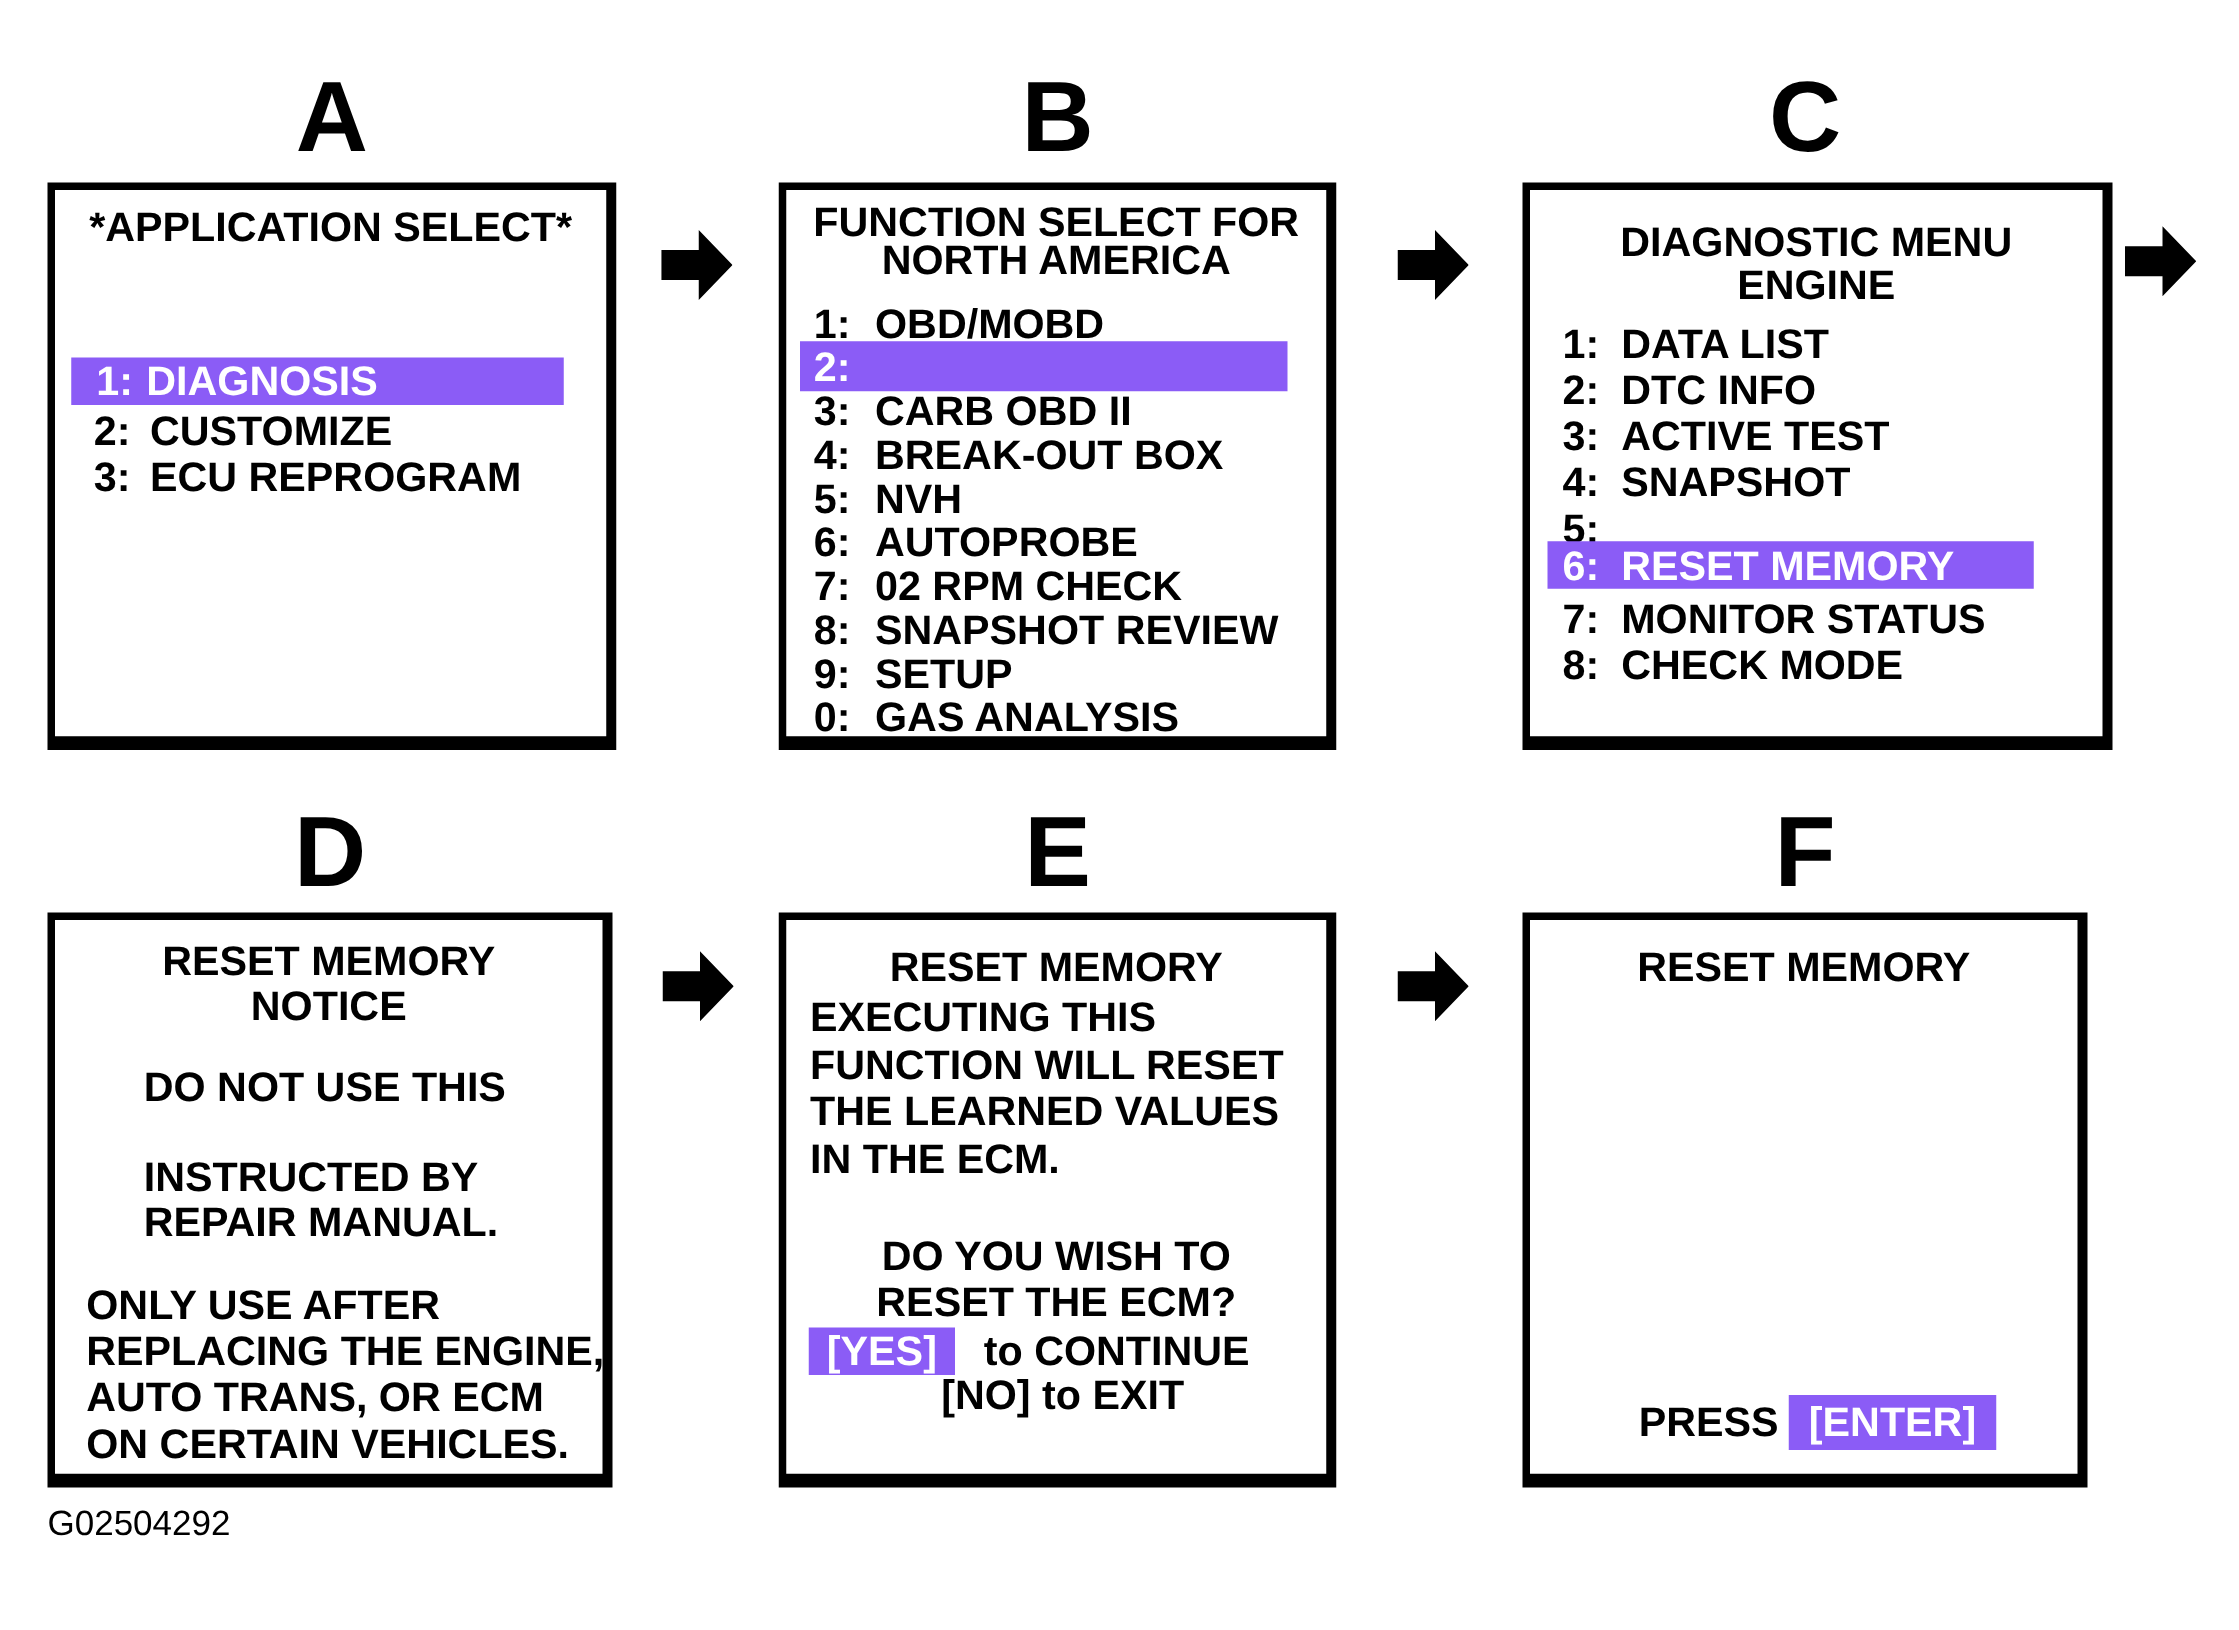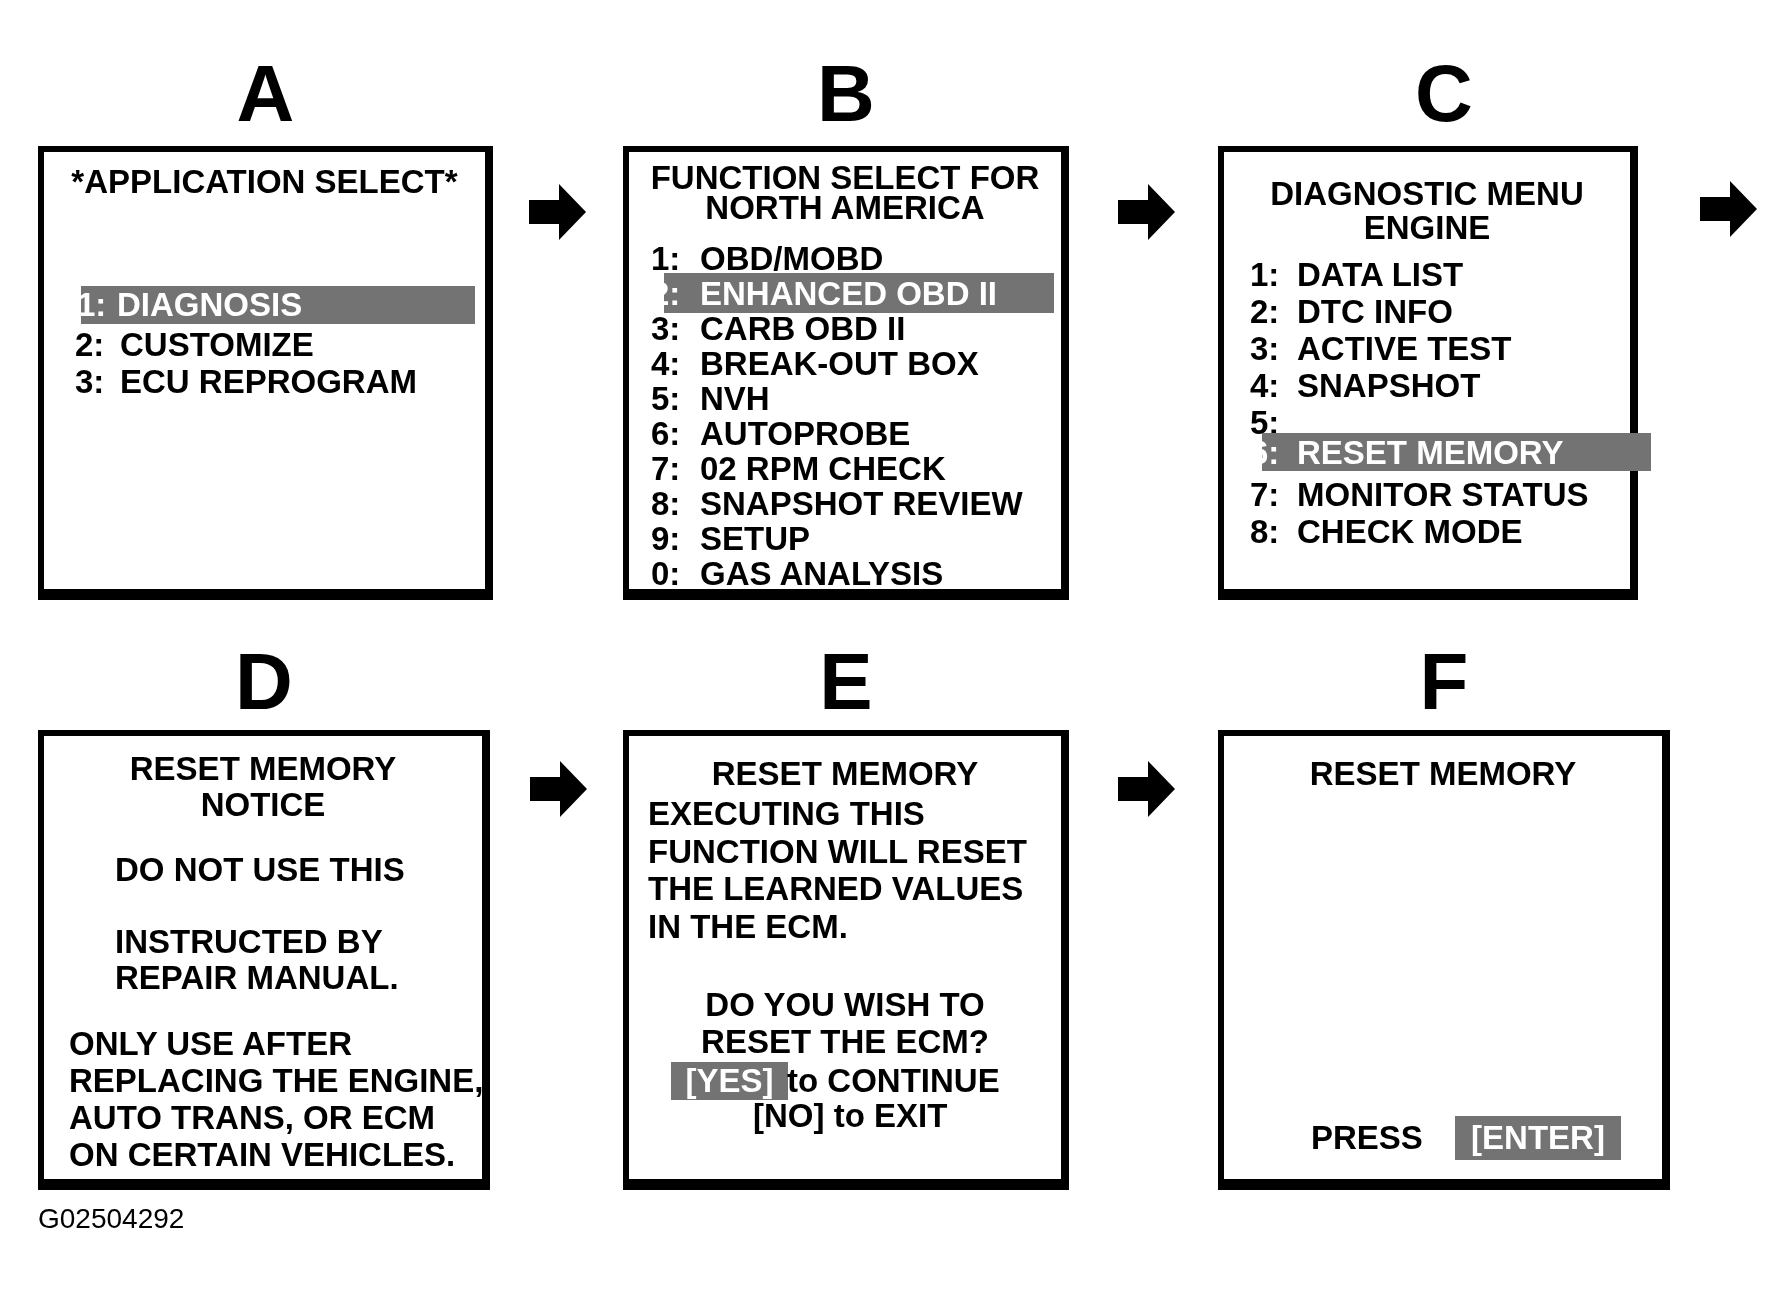--- a/index.html
+++ b/index.html
@@ -15,21 +15,21 @@
   .box { position:absolute; background:#fff; border:6px solid #000; border-right-width:8px; border-bottom-width:11px; }
 
   .ln { position:absolute; white-space:nowrap; font-weight:bold; font-size:33px; line-height:38px; }
   .lh35 { line-height:35px; }
   .lh36 { line-height:36px; }
   .lh37 { line-height:37px; }
   .lh44 { line-height:44px; }
   .center { left:0; right:0; text-align:center; }
   .row { left:0; right:0; }
   .row .num, .row .lbl { position:absolute; top:0; }
-  .bar { position:absolute; background:#737373;margin-left:24px; }
+  .bar { position:absolute; background:#8b5cf6; }
   .white { color:#fff; }
 
   .arrow { position:absolute; }
   .arrow polygon { fill:#000; }
 
   .figcode { position:absolute; white-space:nowrap; font-weight:normal; font-size:28px; line-height:34px; }
 </style>
 </head>
 <body>
 
@@ -78,21 +78,20 @@
   <div class="box" style="left:623px;top:146px;width:446px;height:454px">
     <div class="ln lh35 center" style="top:8px">FUNCTION SELECT FOR</div>
     <div class="ln lh35 center" style="top:38px">NORTH AMERICA</div>
     <div class="bar" style="left:11px;top:121px;width:390px;height:40px"></div>
     <div class="ln lh35 row" style="top:89px;height:35px">
       <span class="num" style="left:22px">1:</span>
       <span class="lbl" style="left:71px">OBD/MOBD</span>
     </div>
     <div class="ln lh35 row" style="top:124px;height:35px">
       <span class="num white" style="left:22px">2:</span>
-      <span class="lbl white" style="left:71px">ENHANCED OBD II</span>
     </div>
     <div class="ln lh35 row" style="top:159px;height:35px">
       <span class="num" style="left:22px">3:</span>
       <span class="lbl" style="left:71px">CARB OBD II</span>
     </div>
     <div class="ln lh35 row" style="top:194px;height:35px">
       <span class="num" style="left:22px">4:</span>
       <span class="lbl" style="left:71px">BREAK-OUT BOX</span>
     </div>
     <div class="ln lh35 row" style="top:229px;height:35px">
@@ -114,21 +113,21 @@
     <div class="ln lh35 row" style="top:369px;height:35px">
       <span class="num" style="left:22px">9:</span>
       <span class="lbl" style="left:71px">SETUP</span>
     </div>
     <div class="ln lh35 row" style="top:404px;height:35px">
       <span class="num" style="left:22px">0:</span>
       <span class="lbl" style="left:71px">GAS ANALYSIS</span>
     </div>
   </div>
 
-  <div class="box" style="left:1218px;top:146px;width:420px;height:454px">
+  <div class="box" style="left:1218px;top:146px;width:472px;height:454px">
     <div class="ln lh37 center" style="top:23px">DIAGNOSTIC MENU</div>
     <div class="ln lh37 center" style="top:57px">ENGINE</div>
     <div class="ln lh37 row" style="top:104px;height:37px">
       <span class="num" style="left:26px">1:</span>
       <span class="lbl" style="left:73px">DATA LIST</span>
     </div>
     <div class="ln lh37 row" style="top:141px;height:37px">
       <span class="num" style="left:26px">2:</span>
       <span class="lbl" style="left:73px">DTC INFO</span>
     </div>

